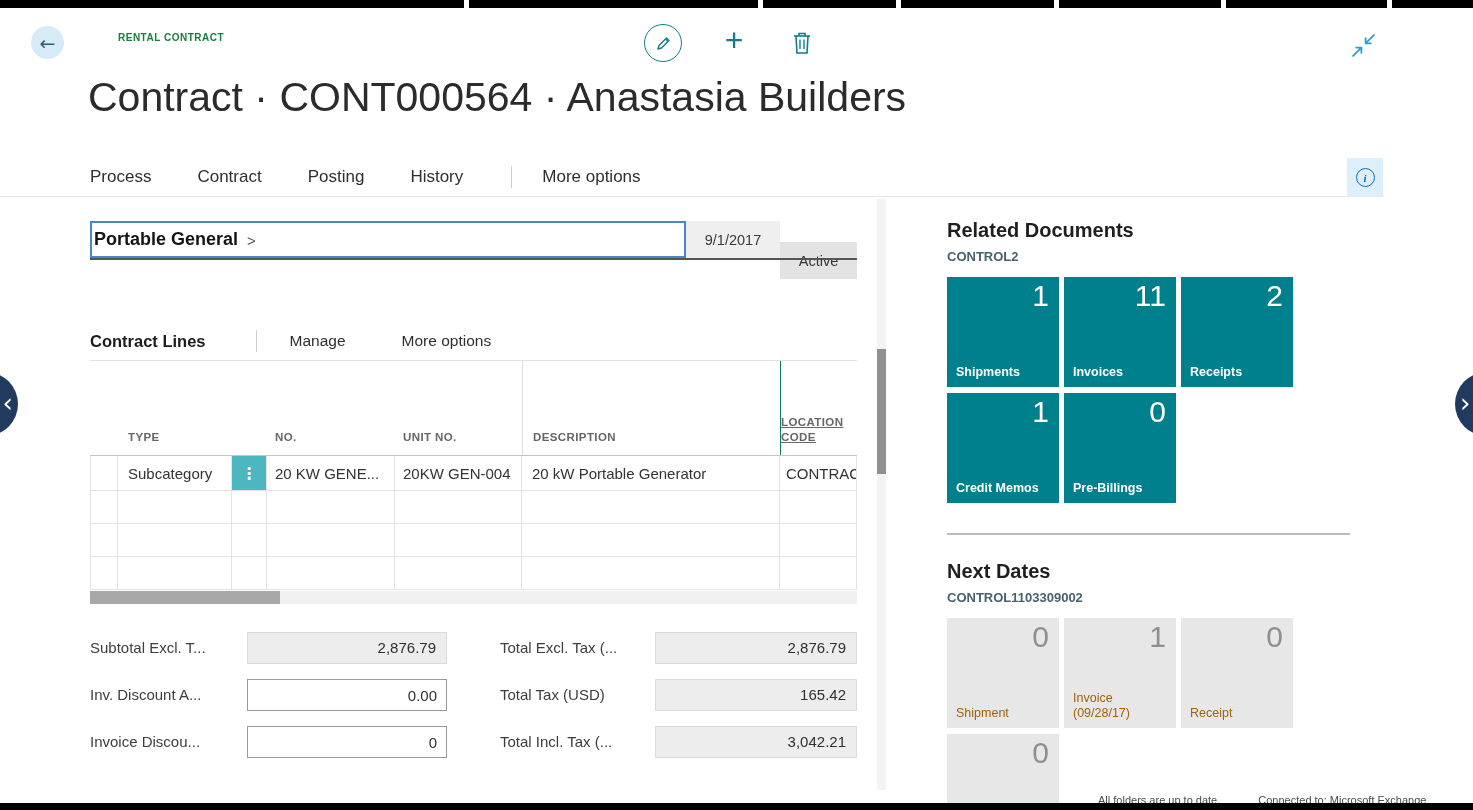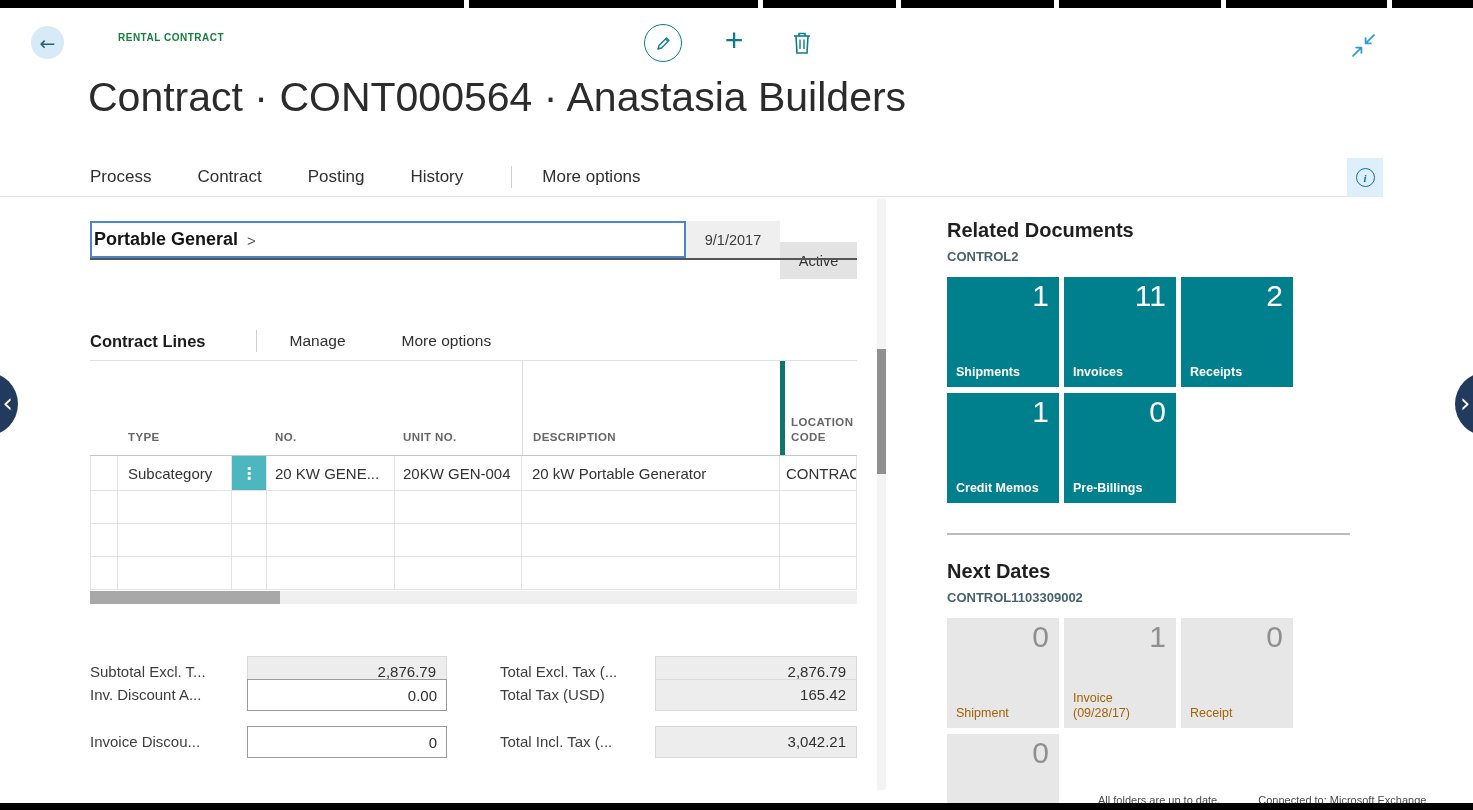--- a/index.html
+++ b/index.html
@@ -56,42 +56,42 @@
   .lines-div{width:1px;height:22px;background:#cfcfcf;margin-right:33px;}
   .lines-item{font-size:15.5px;color:#2f2f2f;margin-right:56px;cursor:pointer;}
 
   
   .grid{position:absolute;left:90px;top:361px;width:767px;}
   .grid-head,.grid-row{display:grid;grid-template-columns:28px 114px 35px 128px 127px 258px 77px;}
   .grid-head{height:94px;border-bottom:1px solid #c6c6c6;}
   .grid-head .hc{display:flex;align-items:flex-end;padding-bottom:9px;font-size:11.5px;font-weight:700;
     color:#666;letter-spacing:.4px;box-sizing:border-box;line-height:1.35;cursor:pointer;}
   .hc1{padding-left:10px;}.hc3,.hc4{padding-left:8px;}.hc5{padding-left:10px;border-left:1px solid #dcdcdc;}
-  .hc6{padding-left:6px;border-left:5px solid #0f766e;}
+  .hc6{border-left:1px solid #0f766e;text-decoration:underline;}
   .grid-row{height:35px;}
   .grid-row.empty{height:33px;}
   .grid-row .c{border-right:1px solid #e3e3e3;border-bottom:1px solid #e3e3e3;box-sizing:border-box;
     display:flex;align-items:center;font-size:15px;color:#333;overflow:hidden;white-space:nowrap;}
   .grid-row .c0{border-left:1px solid #e3e3e3;}
   .grid-row .c1{padding-left:10px;}
   .grid-row .c3,.grid-row .c4{padding-left:8px;}
   .grid-row .c5{padding-left:10px;}
   .grid-row .c6{padding-left:6px;}
   .kebab-btn{width:100%;height:100%;background:#4cb7be;color:#fff;display:flex;align-items:center;
     justify-content:center;font-size:16px;font-weight:700;cursor:pointer;font-family:"DejaVu Sans",sans-serif;}
 
   
   .h-scroll{position:absolute;left:90px;top:591px;width:767px;height:13px;background:#f0f0f0;}
   .h-thumb{position:absolute;left:0;top:0;width:190px;height:13px;background:#a8a8a8;cursor:pointer;}
   .v-scroll{position:absolute;left:877px;top:199px;width:9px;height:591px;background:#f3f3f3;}
   .v-thumb{position:absolute;left:0;top:150px;width:9px;height:125px;background:#909090;cursor:pointer;}
 
   
   .trow{position:absolute;left:90px;width:767px;height:32px;}
-  .ty1{top:656px}.ty2{top:679px}.ty3{top:726px}
+  .ty1{top:632px}.ty2{top:679px}.ty3{top:726px}
   .t-label{position:absolute;top:0;height:32px;line-height:32px;font-size:15px;color:#3d3d3d;white-space:nowrap;}
   .t-label.l{left:0;width:150px;}
   .t-label.r{left:410px;width:150px;}
   .t-box{position:absolute;top:0;height:32px;box-sizing:border-box;font-size:15px;color:#2f2f2f;
     text-align:right;line-height:30px;padding-right:10px;}
   .t-box.l{left:157px;width:200px;}
   .t-box.r{left:565px;width:202px;}
   .readonly{background:#ededed;border:1px solid #dadada;}
   .t-input{position:absolute;top:0;height:32px;box-sizing:border-box;border:1px solid #9a9a9a;background:#fff;
     font-size:15px;color:#2f2f2f;text-align:right;padding-right:9px;font-family:"Liberation Sans",sans-serif;}

